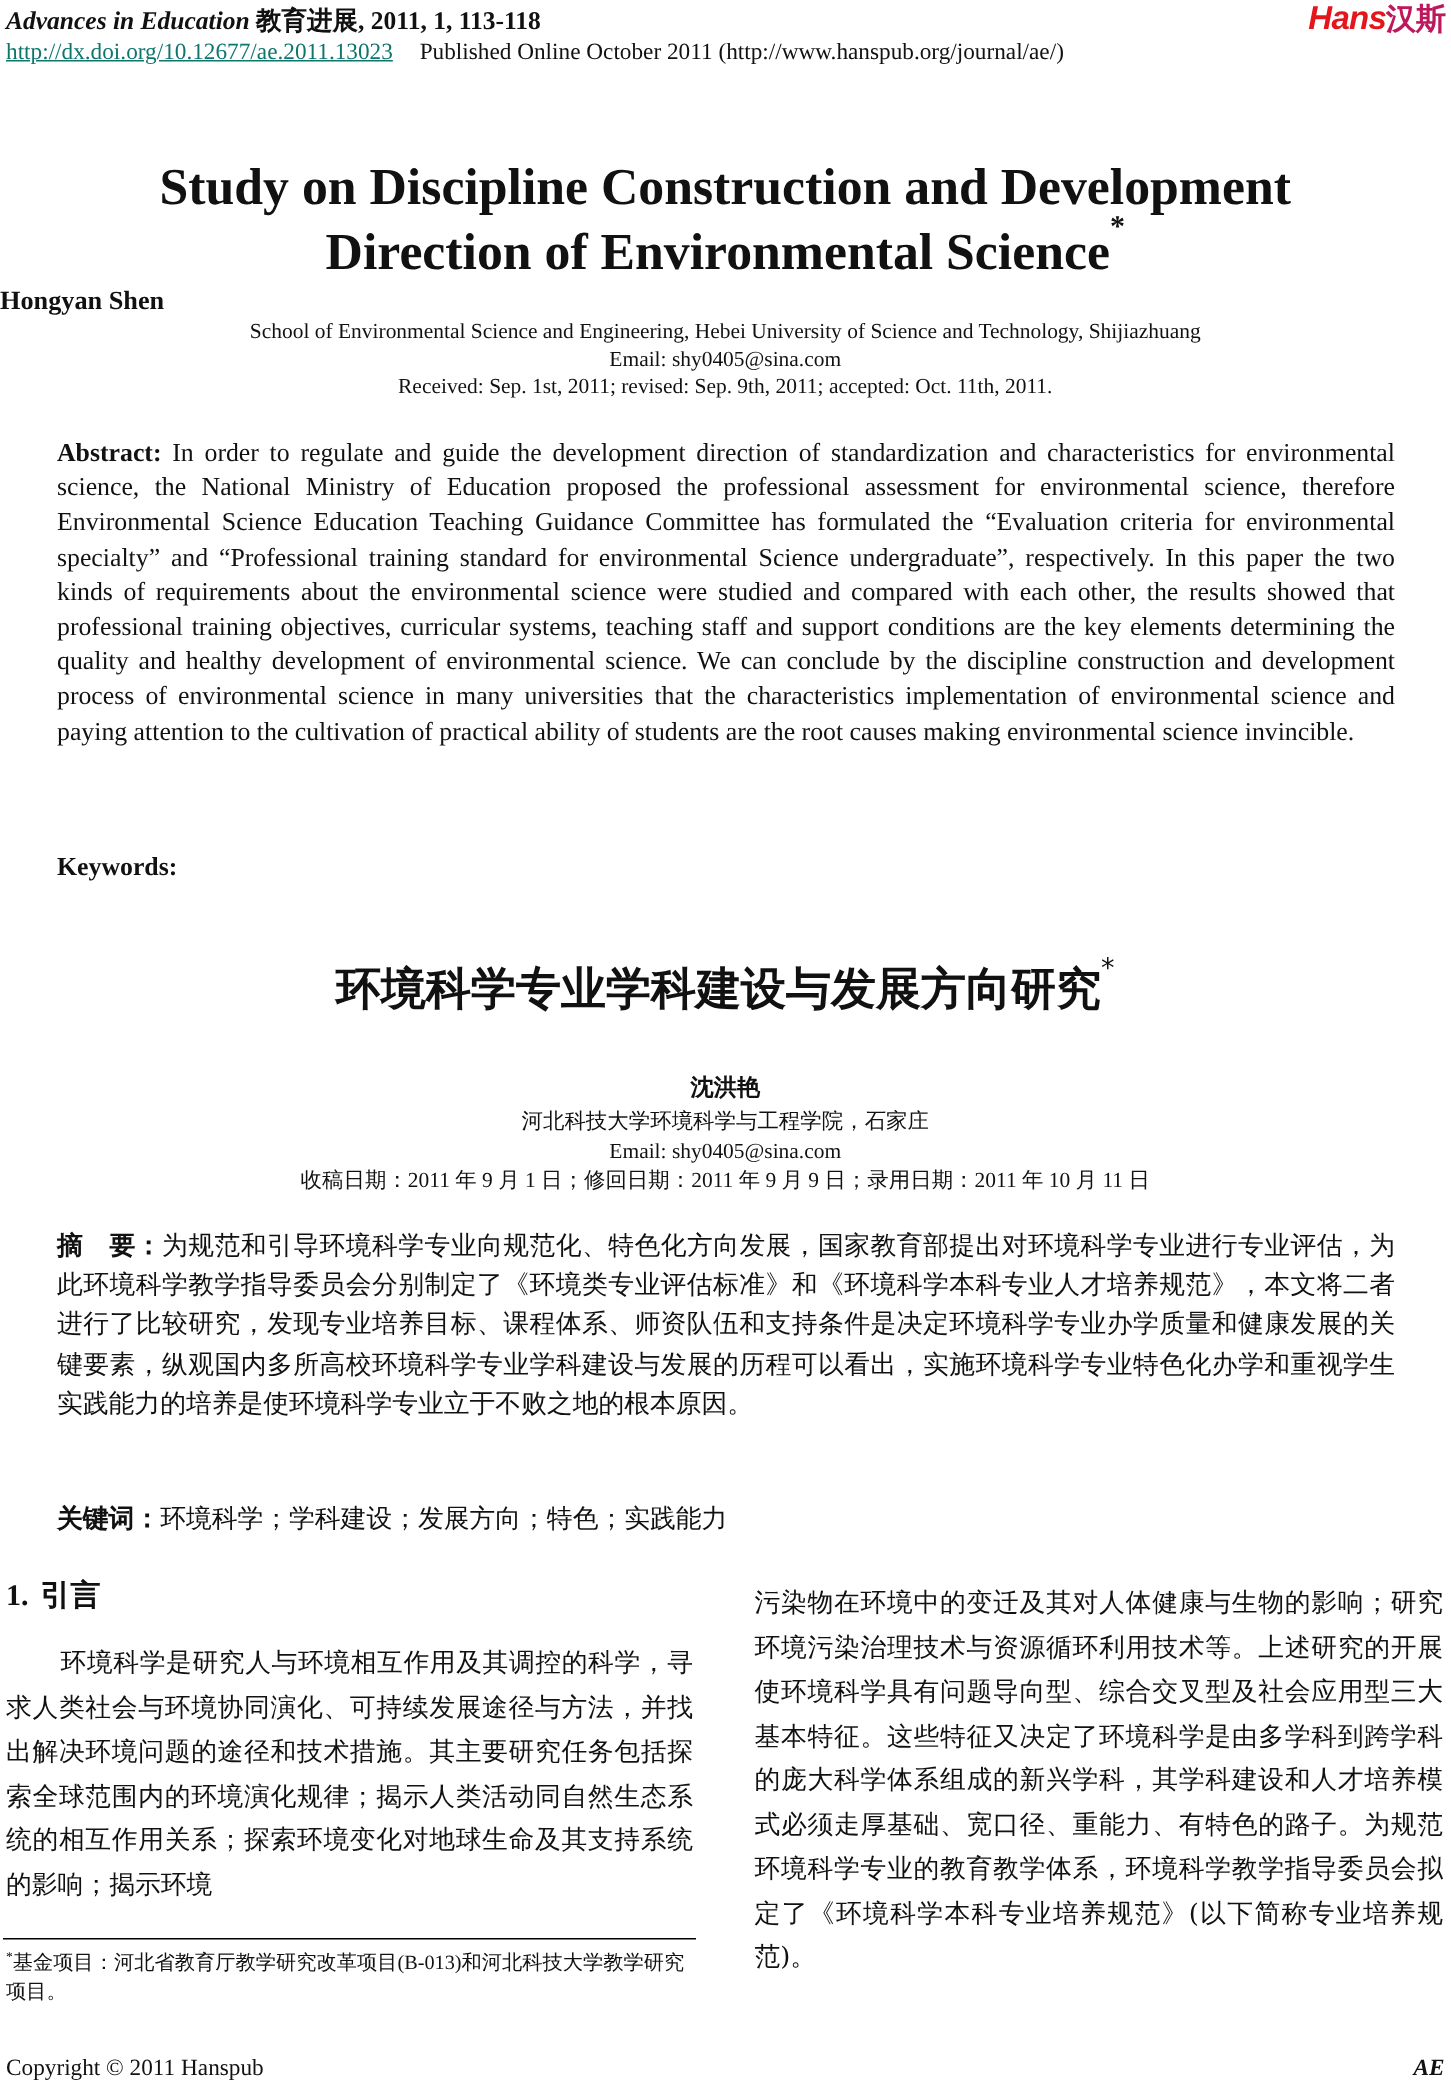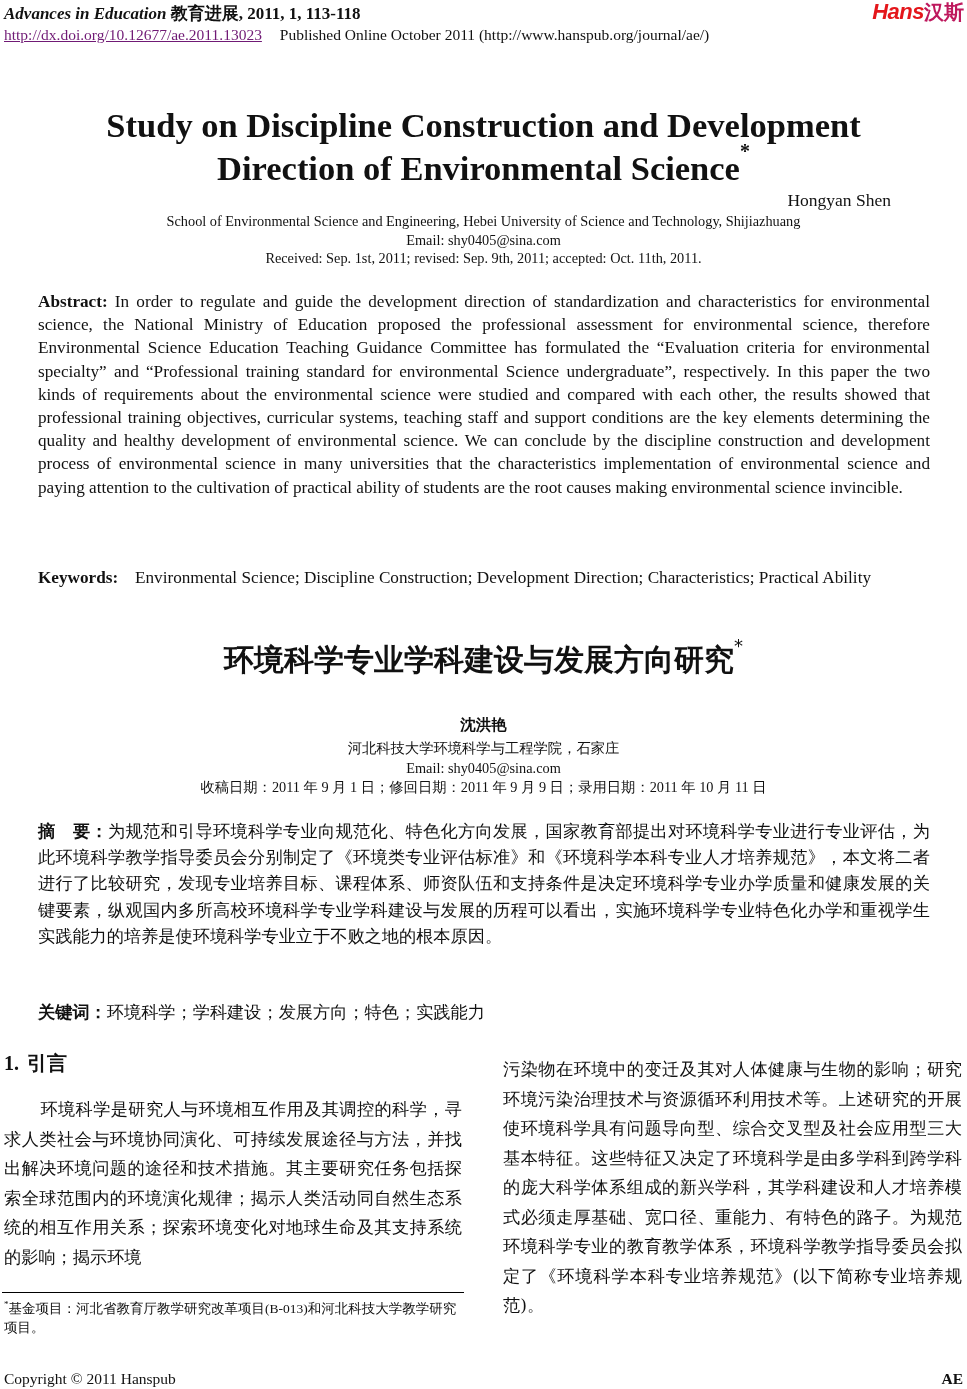--- a/index.html
+++ b/index.html
@@ -6,32 +6,32 @@
   body {
     width: 967px; height: 1389px; position: relative; overflow: hidden;
     font-family: "Liberation Serif", "DejaVu Serif", serif; color: #111;
   }
   .abs { position: absolute; }
   .journal-line {
     left: 4px; top: 2px; font-size: 17px; font-weight: bold; white-space: nowrap;
   }
   .journal-line .jname { font-style: italic; }
   .doi-line { left: 4px; top: 26px; font-size: 15.5px; white-space: nowrap; }
-  .doi-line a { color: #701a75; text-decoration: underline; }
+  .doi-line a { color: #0f766e; text-decoration: underline; }
   .doi-line .pub { margin-left: 14px; }
   .logo { right: 3px; top: 1px; white-space: nowrap; font-family: "Liberation Sans", "DejaVu Sans", sans-serif; font-weight: bold; font-size: 22px; line-height: 22px; }
   .logo .hans { color: #e4161b; font-style: italic; letter-spacing: -0.5px; }
   .logo .cn { color: #be185d; font-size: 20px; }
 
   .title-en {
     left: 0; width: 967px; top: 84px; text-align: center;
     font-size: 34.5px; font-weight: bold; line-height: 43px; margin-top: 20px;
   }
   .title-en sup { font-size: 20px; vertical-align: 22px; line-height: 0; }
-  .author-en { left: 0; width: 891px; top: 190px; text-align: right; font-weight: normal; font-size: 17.5px; }
+  .author-en { left: 0; width: 891px; top: 190px; text-align: left; font-weight: bold; font-size: 17.5px; }
   .aff-en { left: 0; width: 967px; top: 212px; text-align: center; font-size: 14.3px; line-height: 18.5px; }
 
   .abstract-en {
     left: 38px; width: 892px; top: 290px; font-size: 17.2px; line-height: 23.2px;
     text-align: justify;
   }
   .abstract-en b { font-weight: bold; }
   .keywords-en { left: 38px; top: 566px; font-size: 17.2px; line-height: 23.2px; width: 892px; }
   .keywords-en .kw-body { position: absolute; left: 97px; top: 0; width: 780px; }
 
@@ -62,21 +62,21 @@
   .col-left .indent { display: inline-block; width: 36px; }
   .footnote-rule { left: 2px; top: 1292px; width: 462px; height: 0; border-top: 1.3px solid #000; }
   .footnote { left: 4px; top: 1295px; width: 460px; font-size: 13.5px; line-height: 19px; font-family: Liberation Serif, serif; }
   .footnote sup { font-size: 9px; }
 
   .col-right {
     left: 503px; width: 459px; top: 1055px; font-size: 17.2px; line-height: 29.5px;
     text-align: justify; font-family: "DejaVu Serif", serif;
   }
   .footer-left { left: 4px; top: 1370px; font-size: 15.5px; }
-  .footer-right { right: 4px; top: 1370px; font-size: 15.5px; font-weight: bold; }
+  .footer-right { right: 4px; top: 1370px; font-size: 15.5px; font-style: italic; font-weight: bold; }
 </style>
 </head>
 <body>
 
 <div class="abs journal-line">
   <span class="jname">Advances in Education</span>
   <span>教育进展, 2011, 1, 113-118</span>
 </div>
 <div class="abs doi-line">
   <a>http://dx.doi.org/10.12677/ae.2011.13023</a>
@@ -95,21 +95,20 @@
   <div>School of Environmental Science and Engineering, Hebei University of Science and Technology, Shijiazhuang</div>
   <div>Email: shy0405@sina.com</div>
   <div>Received: Sep. 1st, 2011; revised: Sep. 9th, 2011; accepted: Oct. 11th, 2011.</div>
 </div>
 
 <div class="abs abstract-en">
   <b>Abstract:</b><span> In order to regulate and guide the development direction of standardization and characteristics for environmental science, the National Ministry of Education proposed the professional assessment for environmental science, therefore Environmental Science Education Teaching Guidance Committee has formulated the “Evaluation criteria for environmental specialty” and “Professional training standard for environmental Science undergraduate”, respectively. In this paper the two kinds of requirements about the environmental science were studied and compared with each other, the results showed that professional training objectives, curricular systems, teaching staff and support conditions are the key elements determining the quality and healthy development of environmental science. We can conclude by the discipline construction and development process of environmental science in many universities that the characteristics implementation of environmental science and paying attention to the cultivation of practical ability of students are the root causes making environmental science invincible.</span>
 </div>
 <div class="abs keywords-en">
   <b>Keywords:</b>
-  <span class="kw-body">Environmental Science; Discipline Construction; Development Direction; Characteristics; Practical Ability</span>
 </div>
 
 <div class="abs title-cn">
   <span>环境科学专业学科建设与发展方向研究</span><sup>*</sup>
 </div>
 <div class="abs author-cn">沈洪艳</div>
 <div class="abs aff-cn">
   <div>河北科技大学环境科学与工程学院，石家庄</div>
   <div>Email: shy0405@sina.com</div>
   <div>收稿日期：2011 年 9 月 1 日；修回日期：2011 年 9 月 9 日；录用日期：2011 年 10 月 11 日</div>

